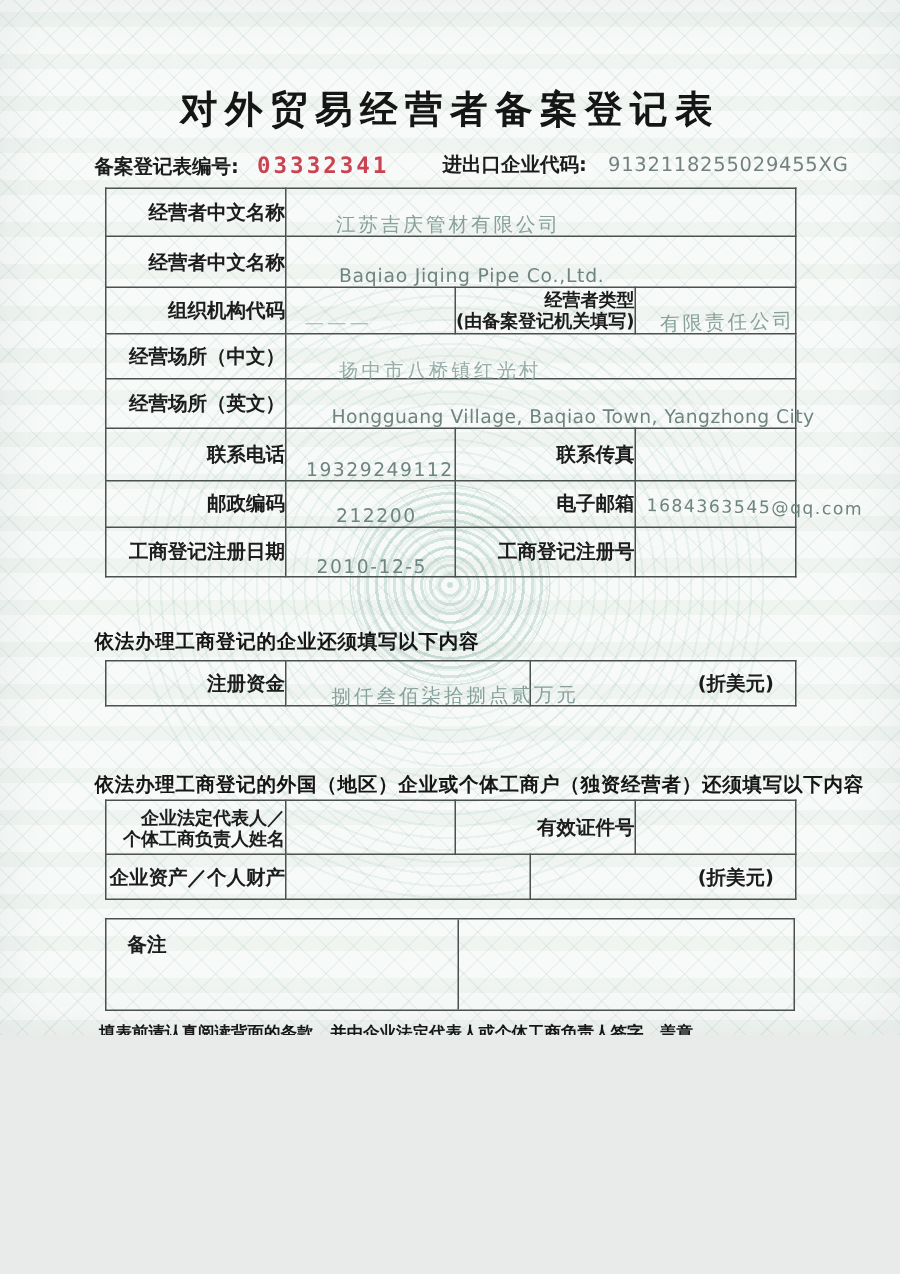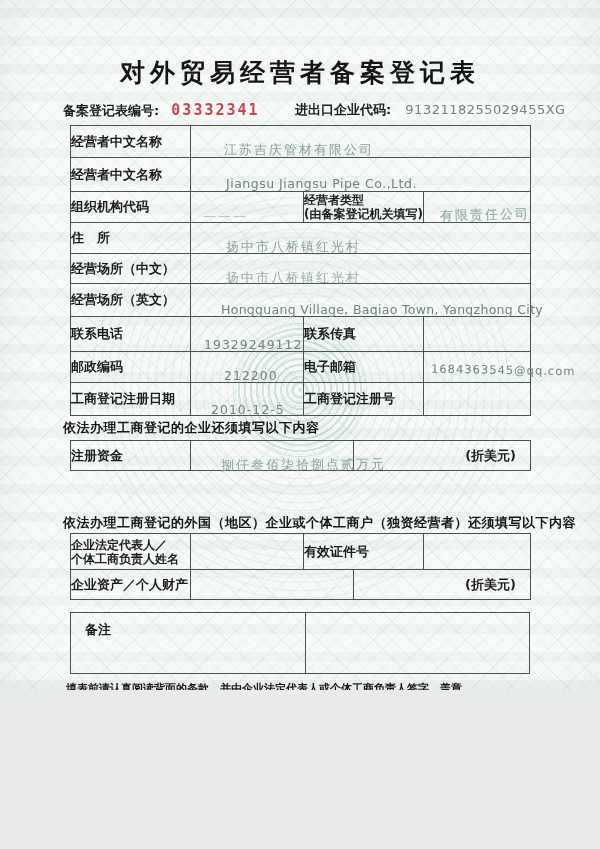--- a/index.html
+++ b/index.html
@@ -33,21 +33,21 @@
   .code{position:absolute;left:295px;top:0;}
   .code .val{color:#74827f;font-size:13px;letter-spacing:.5px;margin-left:10px;}
   table.t{
     position:absolute;left:70px;border-collapse:collapse;table-layout:fixed;width:460px;
     background:transparent;
   }
   table.t td{
     border:1px solid #4b514f;font-size:13px;vertical-align:middle;padding:0;
     overflow:visible;
   }
-  td.lab{text-align:left;font-weight:bold;color:#1c1c1c;}
+  td.lab{text-align:right;font-weight:bold;color:#1c1c1c;}
   td.lab.sm{font-size:12px;line-height:14px;}
   td.val{text-align:left;}
   .fv{  
     display:inline-block;position:relative;color:#87a09b;font-size:13px;
     letter-spacing:2px;white-space:nowrap;
   }
   .fn{  
     display:inline-block;position:relative;color:#6f8480;font-size:12.5px;
     letter-spacing:1px;white-space:nowrap;
   }
@@ -96,40 +96,34 @@
     <tbody>
         <tr style="height:32px">
       <td class="lab">经营者中文名称</td>
       <td class="val" colspan="3">
         <span class="fv" style="left:33px;top:8px">江苏吉庆管材有限公司</span>
       </td>
     </tr>
     <tr style="height:34px">
       <td class="lab">经营者中文名称</td>
       <td class="val" colspan="3">
-        <span class="fn" style="left:35px;top:9px;letter-spacing:.5px">Jiangsu Jiangsu Pipe Co.,Ltd.</span>
+        <span class="fn" style="left:35px;top:9px;letter-spacing:.5px">Baqiao Jiqing Pipe Co.,Ltd.</span>
       </td>
     </tr>
     <tr style="height:31px">
       <td class="lab">组织机构代码</td>
       <td class="val">
         <span class="fv" style="left:12px;top:8px;opacity:.6">———</span>
       </td>
       <td class="lab sm">
         <span>经营者类型</span><br>
         <span>(由备案登记机关填写)</span>
       </td>
       <td class="val">
         <span class="fv" style="left:16px;top:8px;transform:rotate(-1.5deg)">有限责任公司</span>
-      </td>
-    </tr>
-    <tr style="height:31px">
-      <td class="lab">住　所</td>
-      <td class="val" colspan="3">
-        <span class="fv" style="left:35px;top:9px">扬中市八桥镇红光村</span>
       </td>
     </tr>
     <tr style="height:30px">
       <td class="lab">经营场所（中文）</td>
       <td class="val" colspan="3">
         <span class="fv" style="left:35px;top:9px;opacity:.85">扬中市八桥镇红光村</span>
       </td>
     </tr>
     <tr style="height:33px">
       <td class="lab">经营场所（英文）</td>

